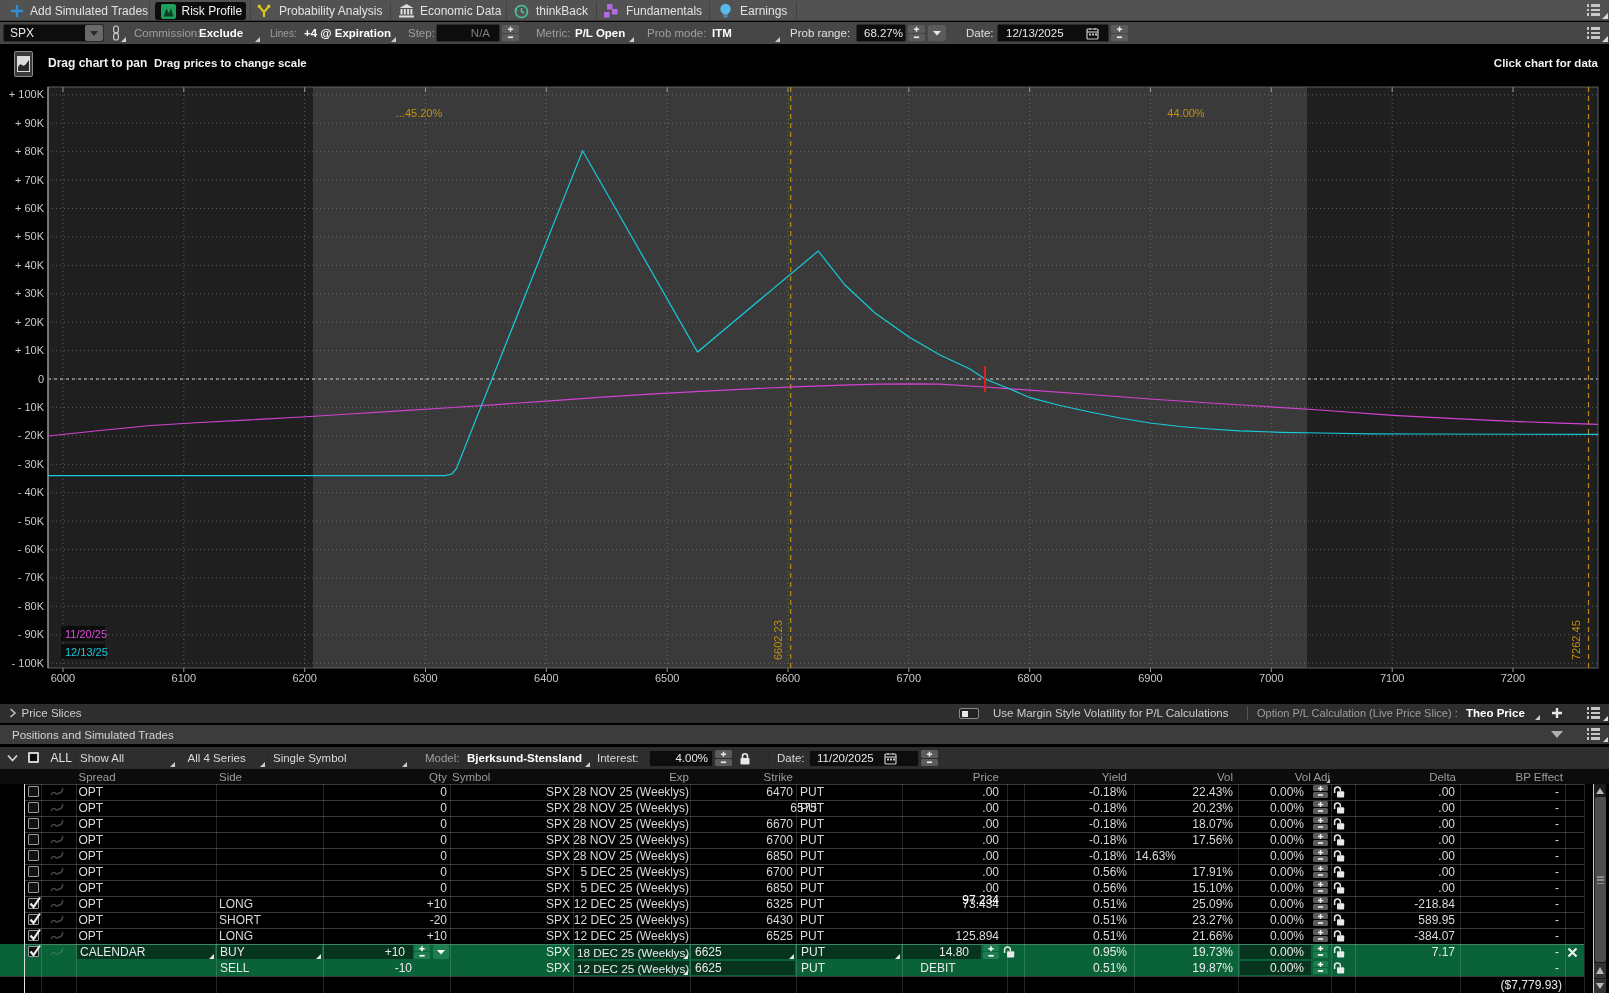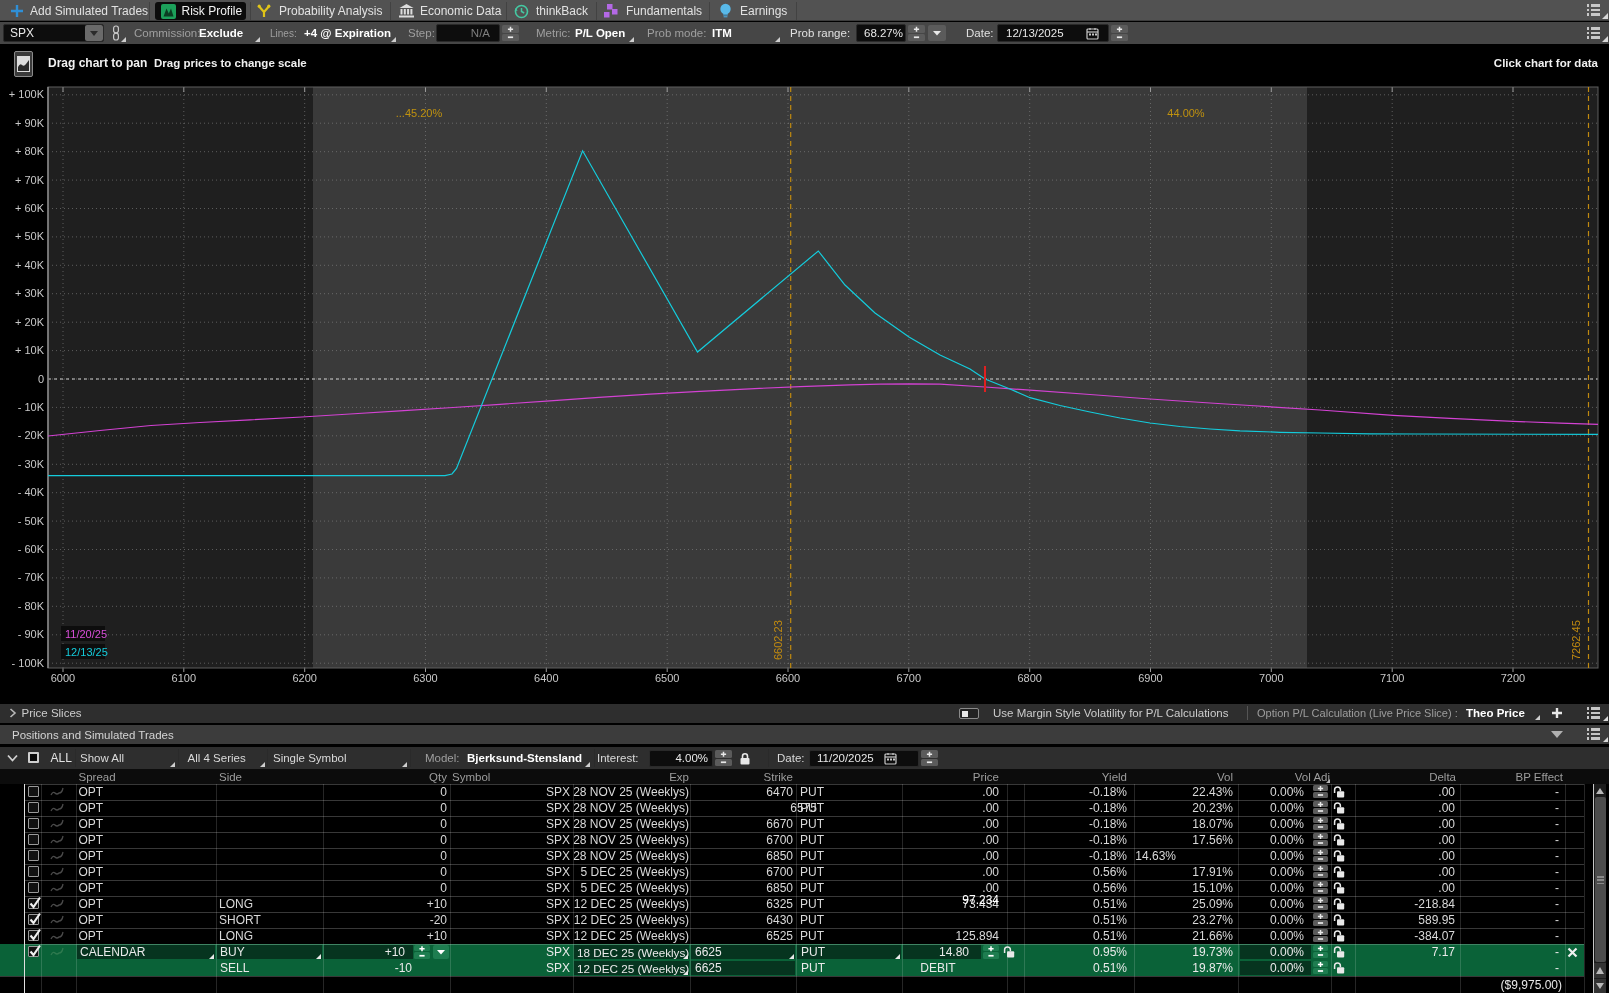--- a/index.html
+++ b/index.html
@@ -742,21 +742,21 @@
 <div style="position:absolute;left:1313px;top:968.0px;width:15px;height:6.0px;background:#1e7d50;border-radius:1.5px;"></div>
 <svg style="position:absolute;left:1313px;top:961.0px" width="15" height="13" viewBox="0 0 15 13">
     <path d="M4.9,3.5 h5.2 M7.5,0.8999999999999999 v5.2" stroke="#fff" stroke-width="1.5"></path>
     <path d="M4.9,10.0 h5.2" stroke="#fff" stroke-width="1.7"></path>
   </svg>
 <svg style="position:absolute;left:1332px;top:961.0px" width="14" height="14" viewBox="0 0 14 14">
     <rect x="5" y="6.2" width="7.2" height="6.3" rx="1" fill="#e8e8e8"></rect>
     <path d="M2.6,8 L2.6,4.8 A2.9,2.9 0 0 1 8.4,4.8 L8.4,6.2" stroke="#e8e8e8" stroke-width="1.5" fill="none"></path>
   </svg>
 <div style="position:absolute;left:1559px;top:967.5px;transform:translate(-100%,-50%);color:#eaeaea;font-size:12px;font-weight:normal;white-space:nowrap;">-</div>
-<div style="position:absolute;left:1562px;top:985px;transform:translate(-100%,-50%);color:#e8e8e8;font-size:12px;font-weight:normal;white-space:nowrap;">($9,975.00)</div>
+<div style="position:absolute;left:1562px;top:985px;transform:translate(-100%,-50%);color:#e8e8e8;font-size:12px;font-weight:normal;white-space:nowrap;">($7,779.93)</div>
 <div style="position:absolute;left:1593px;top:783.5px;width:1px;height:209.5px;background:#c8c8c8;"></div>
 <div style="position:absolute;left:1594px;top:783.5px;width:12px;height:209.5px;background:#1c1c1c;"></div>
 <svg class="abs" style="left:1595px;top:787px" width="10" height="9">
     <path d="M5,1 L9,7 H1 Z" fill="#b8b8b8"></path>
   </svg>
 <div style="position:absolute;left:1594.5px;top:797px;width:11px;height:165px;background:#4d4d4d;border-radius:2px;"></div>
 <div style="position:absolute;left:1596.5px;top:876.0px;width:7px;height:1.5px;background:#8a8a8a;"></div>
 <div style="position:absolute;left:1596.5px;top:879.4px;width:7px;height:1.5px;background:#8a8a8a;"></div>
 <div style="position:absolute;left:1596.5px;top:882.8px;width:7px;height:1.5px;background:#8a8a8a;"></div>
 <div style="position:absolute;left:1594px;top:963px;width:12px;height:15px;background:#333;"><svg width="12" height="15">

